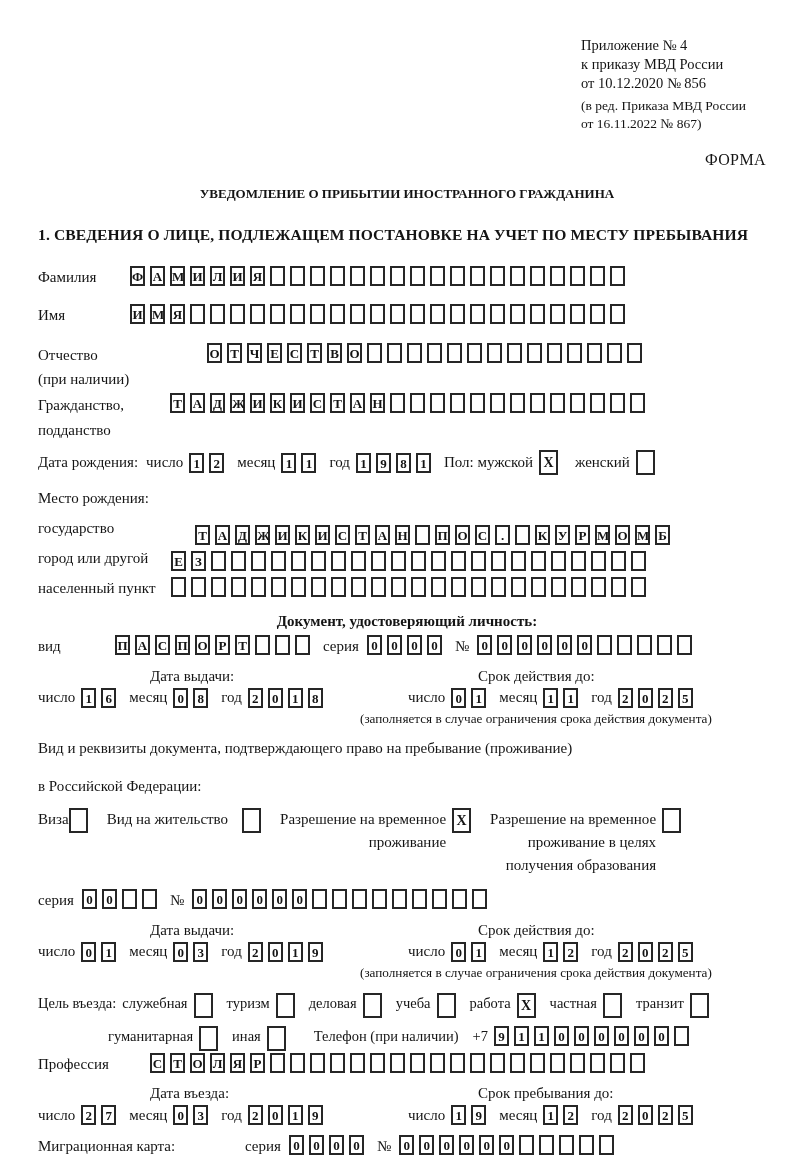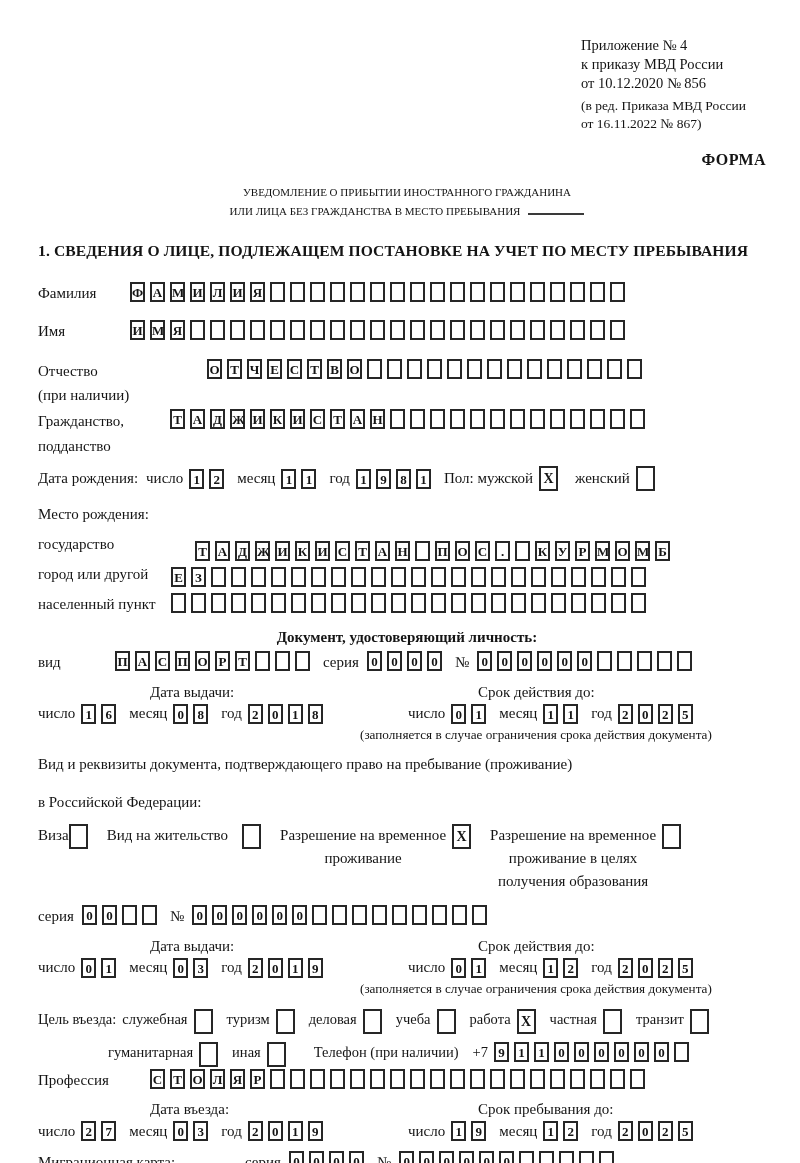--- a/index.html
+++ b/index.html
@@ -3,23 +3,23 @@
 <meta charset="utf-8">
 <style>
   *{margin:0;padding:0;box-sizing:border-box}
   html,body{background:#ffffff}
   body{width:800px;font-family:"Liberation Serif",serif;color:#141414}
   .page{width:800px;min-height:1163px;background:#fff;padding:36px 24px 18px 38px;position:relative}
 
   
   .hdr{margin-left:auto;margin-right:10px;width:185px;font-size:14.5px;line-height:1.32}
   .hdr .rev{font-size:13.5px;margin-top:4px}
-  .forma{text-align:right;font-weight:bold;font-size:16px;margin:18px 10px 0 0;letter-spacing:.4px}
-
-  .title{text-align:center;font-weight:normal;font-size:11px;line-height:1.45;margin-top:16px}
+  .forma{text-align:right;font-weight:normal;font-size:16px;margin:18px 10px 0 0;letter-spacing:.4px}
+
+  .title{text-align:center;font-weight:bold;font-size:13px;line-height:1.45;margin-top:16px}
   .blank-line{display:inline-block;width:56px;border-bottom:2px solid #3a3a3a;height:14px;margin-left:8px}
   .sec{font-weight:bold;font-size:15.6px;margin-top:22px;letter-spacing:.1px;white-space:nowrap}
 
   .frow{display:flex;align-items:flex-start;margin-top:16px;white-space:nowrap;font-size:15px}
   .flabel{flex:none;line-height:1.5}
   .flabel2{flex:none;line-height:1.62}
   .boxes{display:inline-flex;flex:none}
   .cell{display:inline-block;flex:none;width:15px;height:20px;border:2px solid #262626;margin-right:5px;
         text-align:center;font-size:13px;line-height:17px;font-weight:600;background:#fff}
   .chk .cell{width:19px;height:25px;line-height:22px;font-size:14px}
@@ -41,21 +41,21 @@
   .dg-left{width:370px}
   .dhead{font-size:15px;margin-bottom:3px}
   .dhead.ph-left{padding-left:112px}
   .dhead.ph-right{padding-left:70px}
   .dline{display:flex;align-items:center}
   .dline .lbl{margin-right:6px}
   .dline .boxes{margin-right:8px}
   .dnote{font-size:13.2px;margin-top:3px;margin-left:-48px;white-space:nowrap}
 
   .perm-row{margin-top:10px;margin-bottom:4px}
-  .perm-c{flex:none;text-align:center;line-height:1.55}
+  .perm-c{flex:none;text-align:right;line-height:1.55}
   .gap6{width:6px;flex:none}.gap14{width:14px;flex:none}
 
   .purpose-row{font-size:14.5px}
   .purpose-row .opt{display:inline-flex;align-items:flex-start;margin-right:9px}
   .purpose-row .opt .flabel{margin-right:6px}
   .indent70{padding-left:70px}
 </style>
 </head>
 <body>
 
@@ -67,23 +67,20 @@
     <div>от 10.12.2020 № 856</div>
     <div class="rev">
       <div>(в ред. Приказа МВД России</div>
       <div>от 16.11.2022 № 867)</div>
     </div>
   </div>
   <div class="forma">ФОРМА</div>
 
   <div class="title">
     <div>УВЕДОМЛЕНИЕ О ПРИБЫТИИ ИНОСТРАННОГО ГРАЖДАНИНА</div>
-    <div>
-      <span>ИЛИ ЛИЦА БЕЗ ГРАЖДАНСТВА В МЕСТО ПРЕБЫВАНИЯ</span><span class="blank-line"></span>
-    </div>
   </div>
 
   <div class="sec">1. СВЕДЕНИЯ О ЛИЦЕ, ПОДЛЕЖАЩЕМ ПОСТАНОВКЕ НА УЧЕТ ПО МЕСТУ ПРЕБЫВАНИЯ</div>
 
   <div class="frow" style="margin-top:22px">
     <span class="flabel w92">Фамилия</span>
     <span class="boxes">
         <span class="cell">Ф</span>
         <span class="cell">А</span>
         <span class="cell">М</span>

